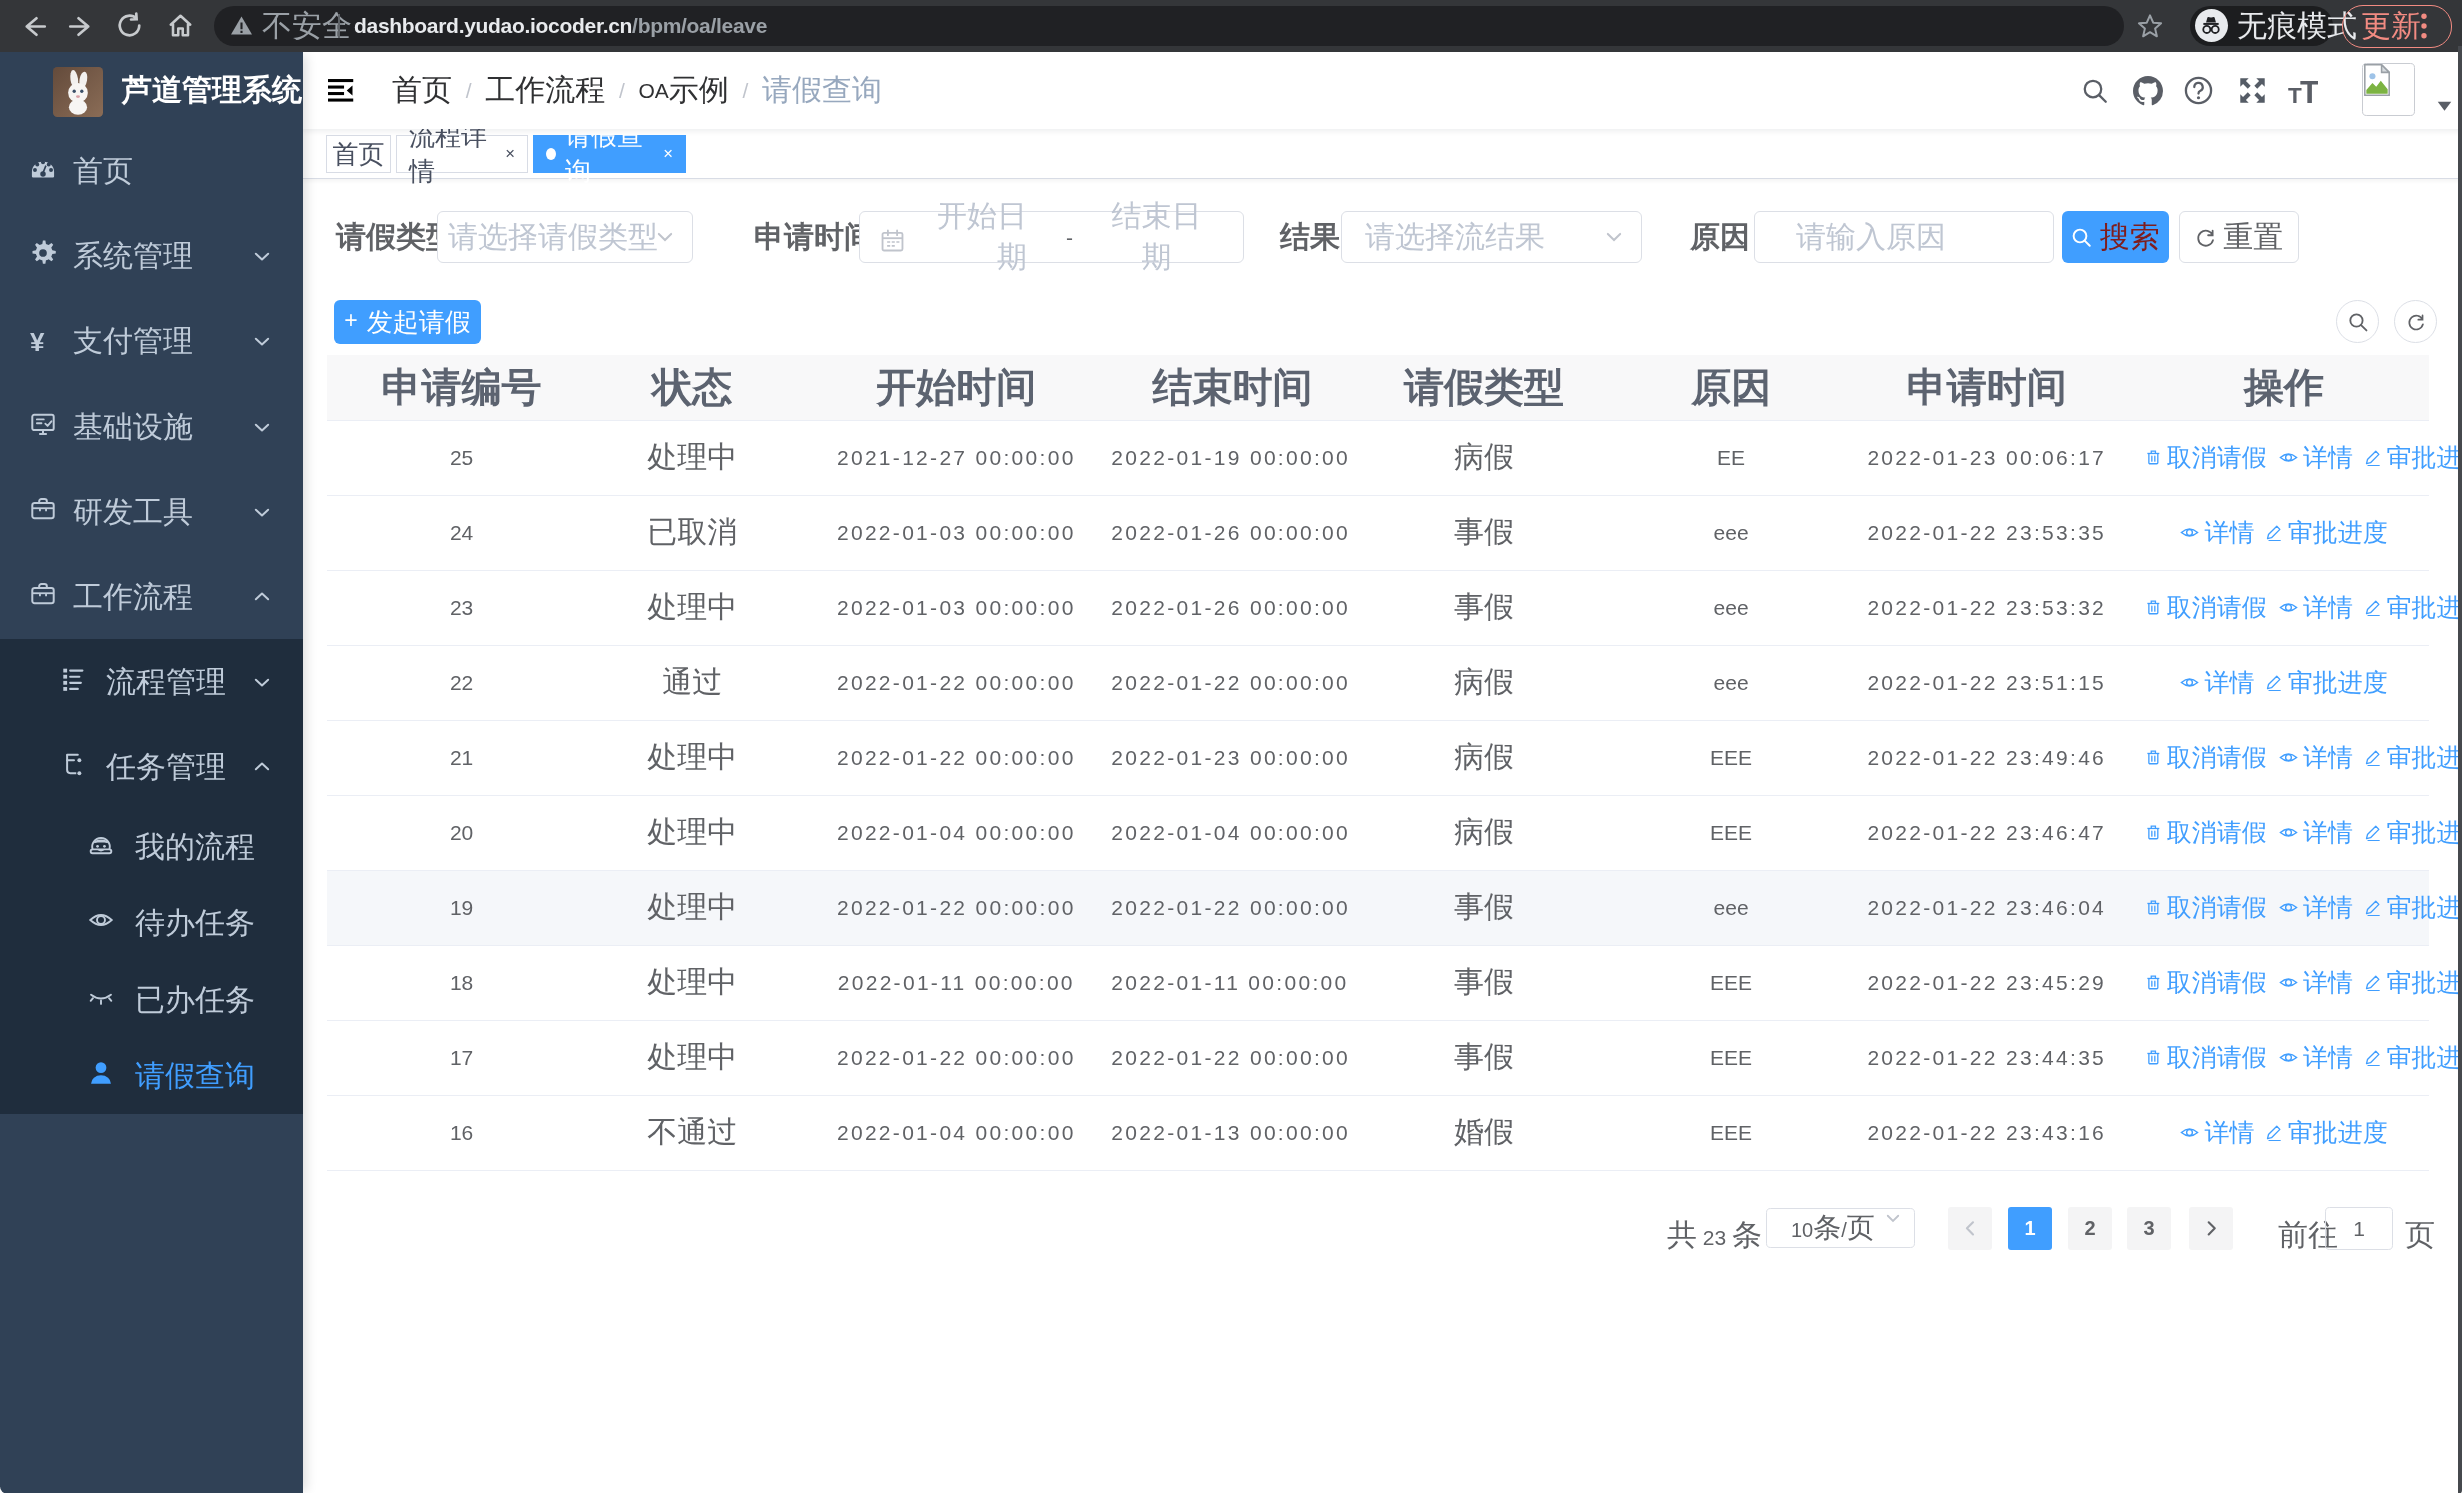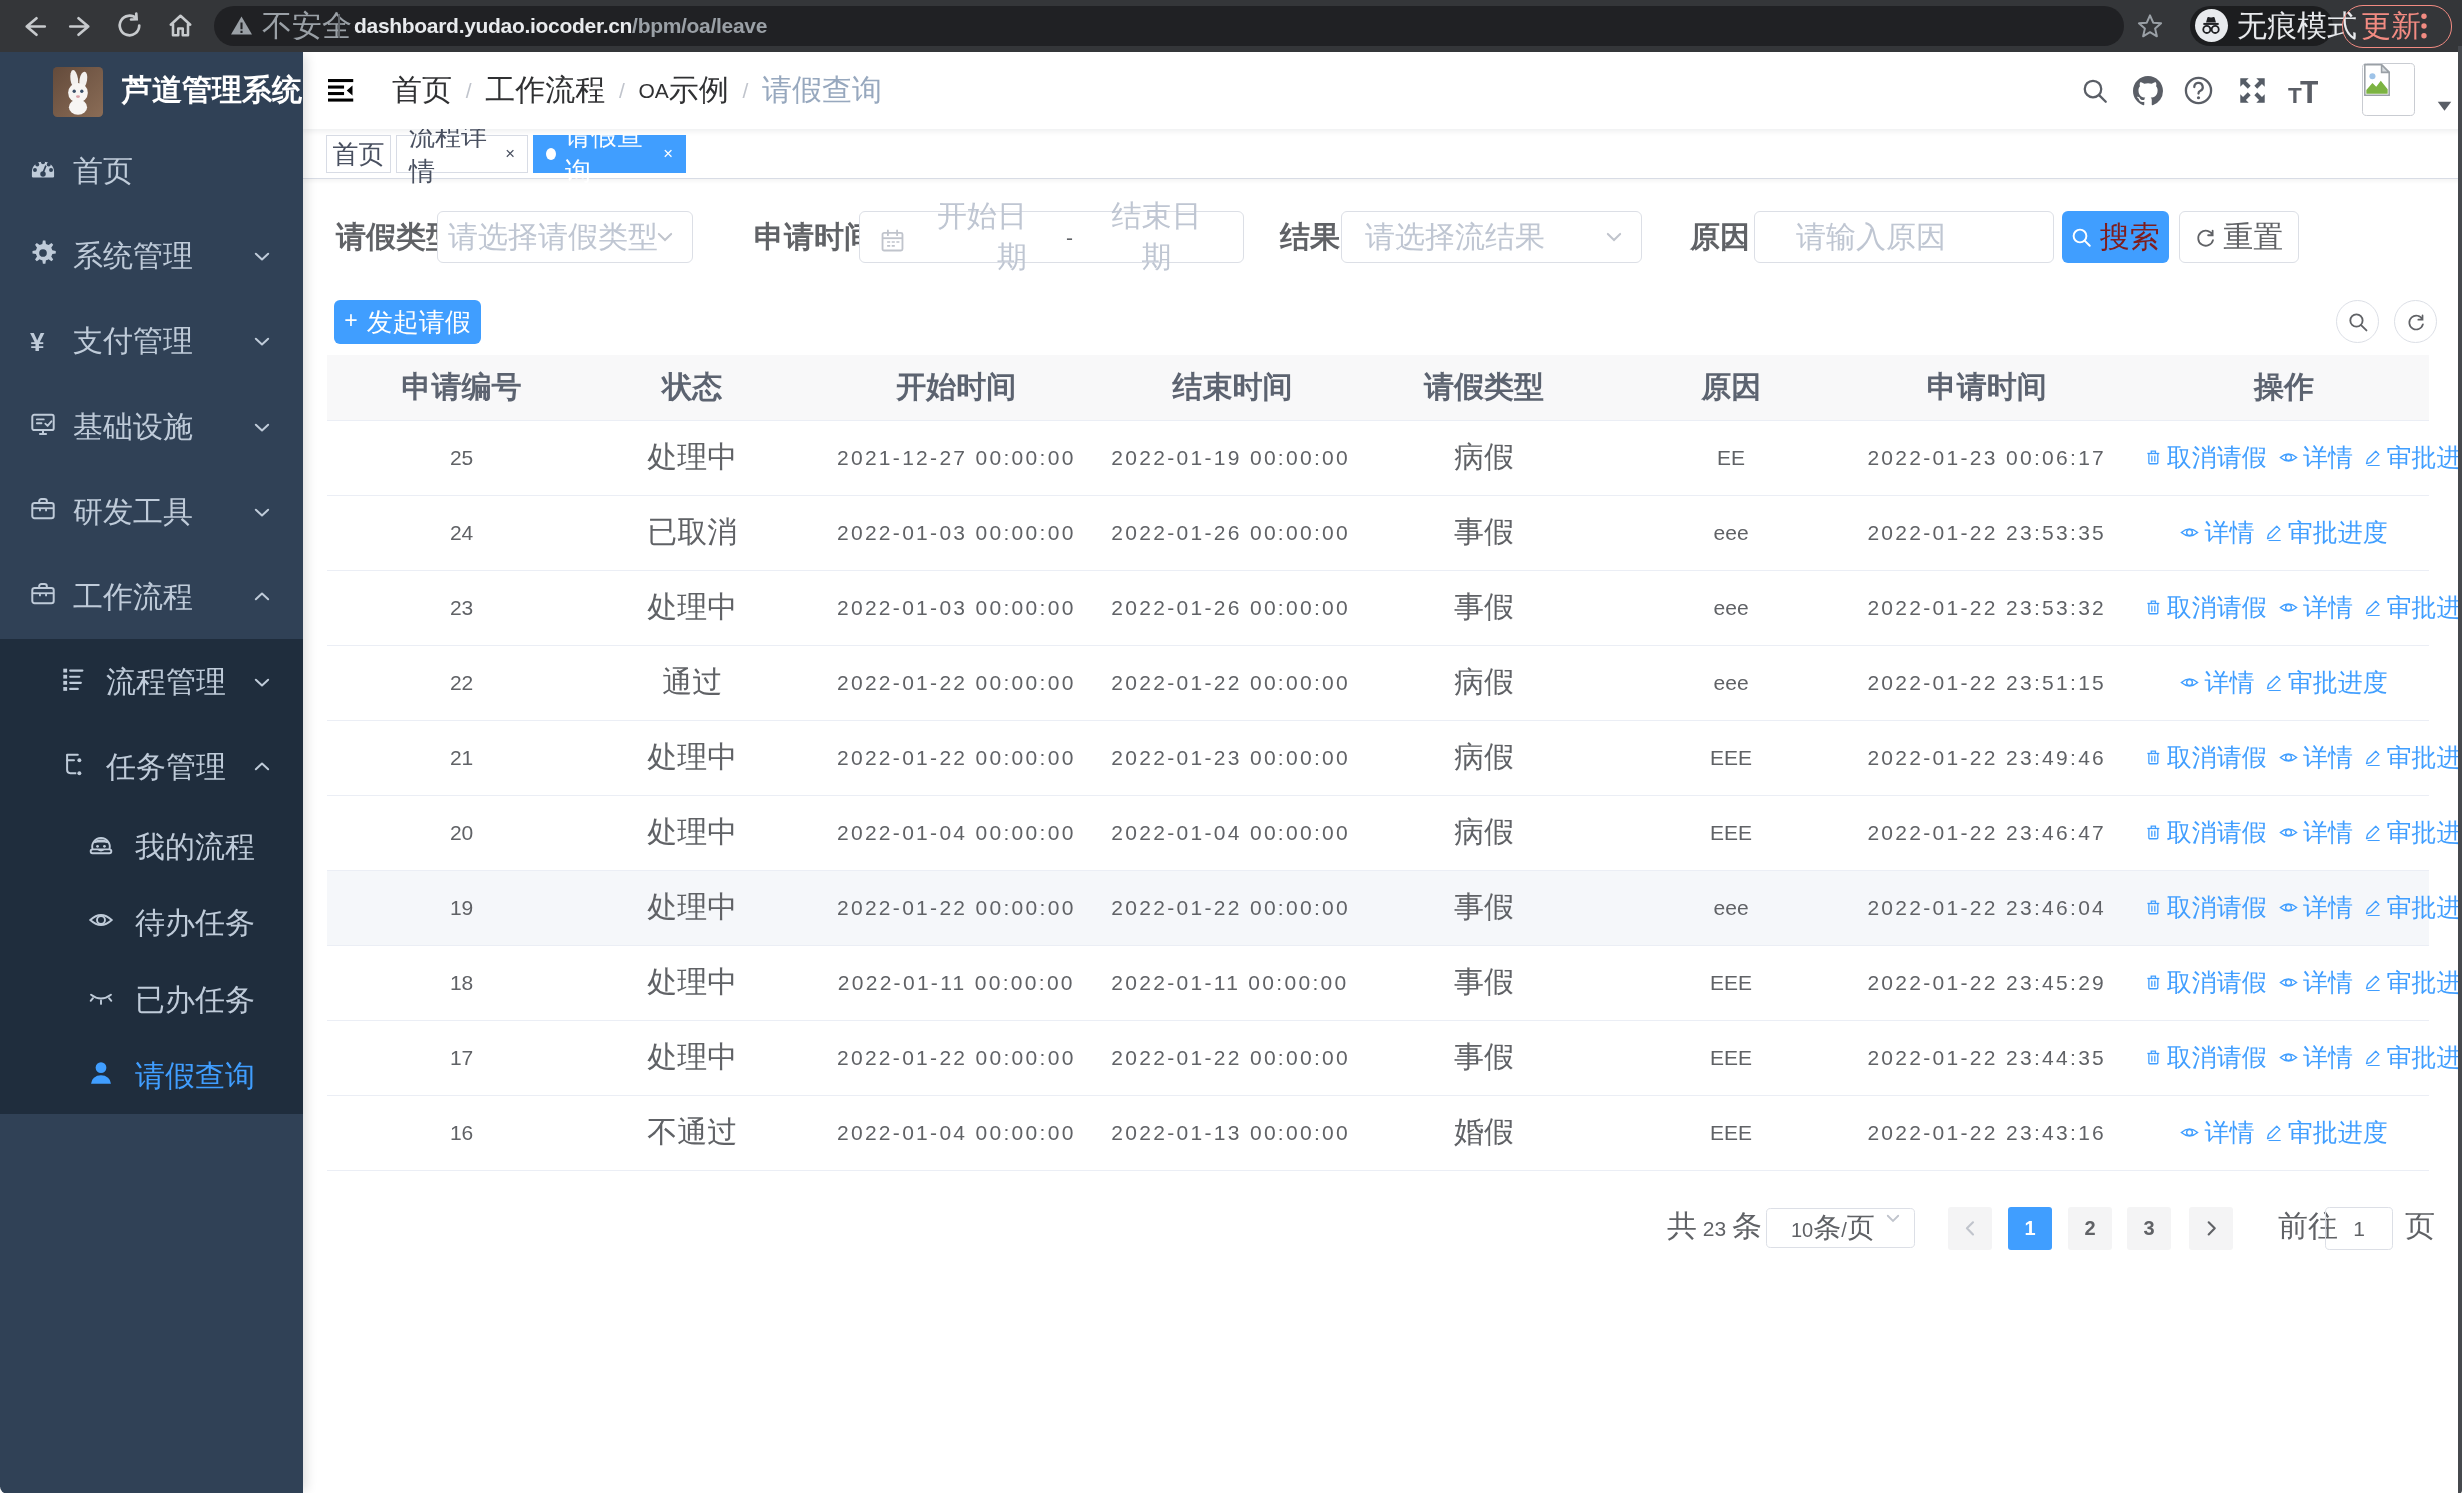--- a/index.html
+++ b/index.html
@@ -15,29 +15,29 @@
 .mic{position:absolute;left:30px;top:50%;transform:translateY(-50%)}
 #navbar{position:absolute;left:303px;top:52px;width:2160px;height:77px;background:#fff;box-shadow:0 1.5px 6px rgba(0,21,41,.08);z-index:2}
 #tags{position:absolute;left:303px;top:129px;width:2160px;height:50px;background:#fff;border-bottom:1.5px solid #d8dce5;box-shadow:0 1.5px 4.6px rgba(0,0,0,.05);z-index:1}
 .tag{position:absolute;top:6px;height:38px;border:1.5px solid #d8dce5;background:#fff;color:#495060;font-size:18px;display:flex;align-items:center}
 .bcrumb{position:absolute;top:0;height:77px;display:flex;align-items:center;font-size:21px;color:#303133}
 .nic{position:absolute;top:0;height:77px;display:flex;align-items:center;justify-content:center}
 .lab{position:absolute;font-weight:bold;font-size:30px;color:#606266;top:219px;line-height:35px}
 .inp{position:absolute;top:211px;height:52px;border:1.5px solid #dcdfe6;border-radius:6px;background:#fff;font-size:30px;color:#bfc6d2;display:flex;align-items:center}
 .btn{position:absolute;border-radius:6px;font-size:21px;display:flex;align-items:center;justify-content:center}
 #tbl{position:absolute;left:327px;top:355px;border-collapse:collapse;table-layout:fixed;width:2102px;font-size:21px;color:#606266}
-#tbl th{background:#f8f8f9;height:65px;font-weight:bold;font-size:30px;color:#5c6370;border-bottom:1.5px solid #ebeef5;text-align:center}
+#tbl th{background:#f8f8f9;height:65px;font-weight:bold;font-size:40px;color:#5c6370;border-bottom:1.5px solid #ebeef5;text-align:center}
 #tbl td{height:75px;border-bottom:1.5px solid #ebeef5;text-align:center;background:#fff;white-space:nowrap}
 #tbl tr.hl td{background:#f5f7fa}
 #tbl td:nth-child(3),#tbl td:nth-child(4),#tbl td:nth-child(7){letter-spacing:2.3px}
 #tbl td:nth-child(4){text-indent:-13px}
 .op{color:#409eff;white-space:nowrap}
 .opg{display:inline-flex;align-items:center;margin:0 6px;vertical-align:middle}
 .opg svg{margin-right:5.3px}
-.pg{position:absolute;font-size:21px;color:#606266;line-height:28px}
+.pg{position:absolute;font-size:21px;color:#606266;line-height:45px}
 .c{font-size:30px}
 .c34{font-size:26px}
 .c37{font-size:28px}
 .c35{font-size:25px}
 .pbtn{position:absolute;top:1207px;width:44px;height:43px;background:#f4f4f5;border-radius:3px;color:#606266;font-size:20px;font-weight:bold;display:flex;align-items:center;justify-content:center}
 #redge{position:absolute;right:0;top:46px;width:3.8px;height:1448px;background:#46494e;border-bottom-right-radius:7.6px;z-index:9}
 </style>
 </head>
 <body>
 

